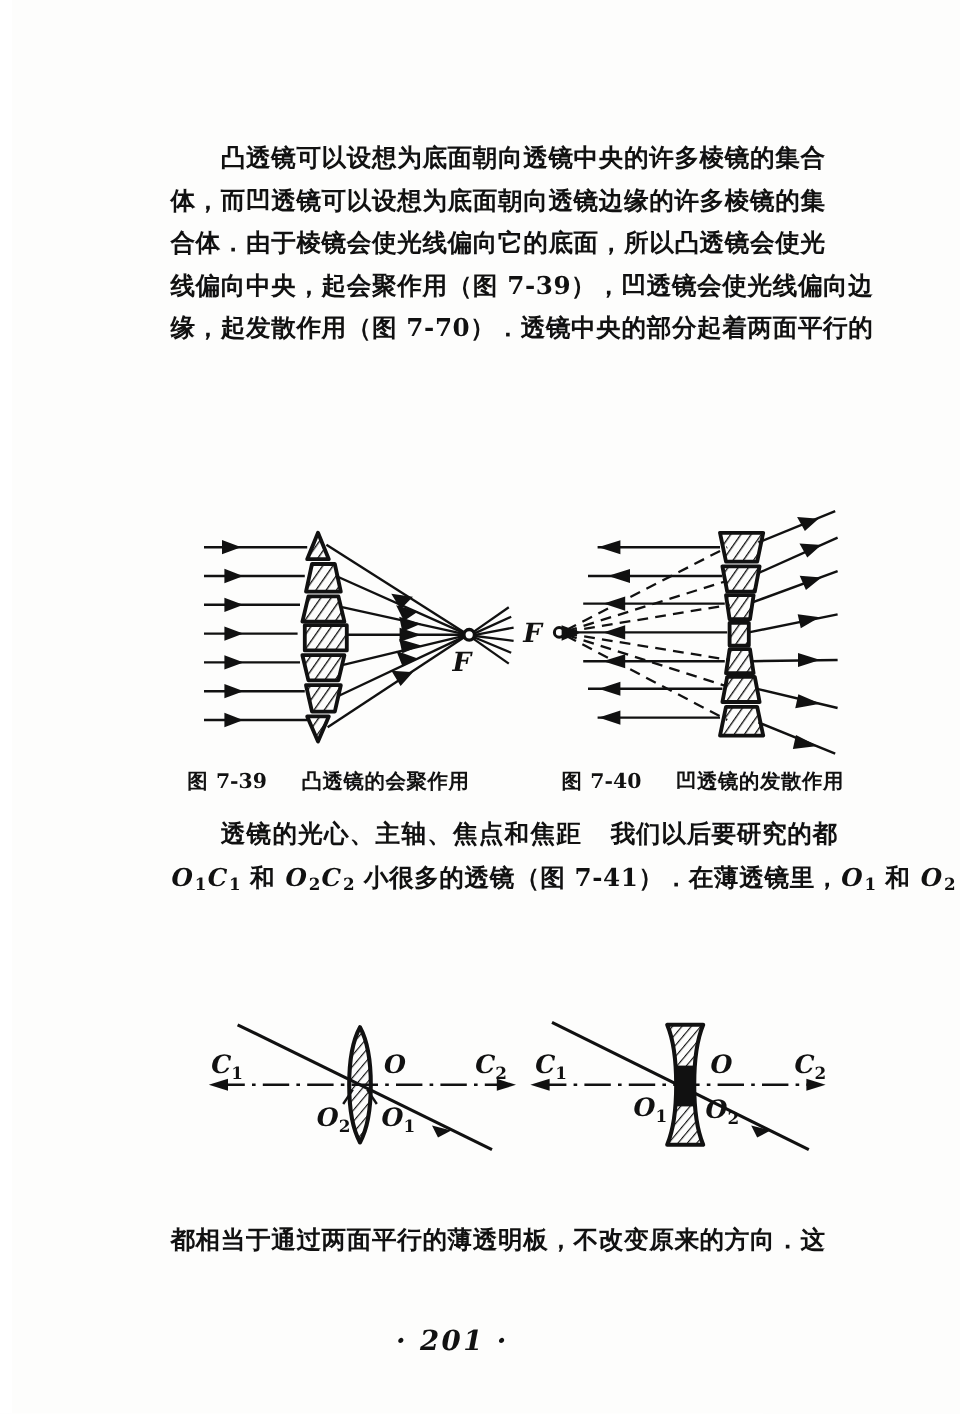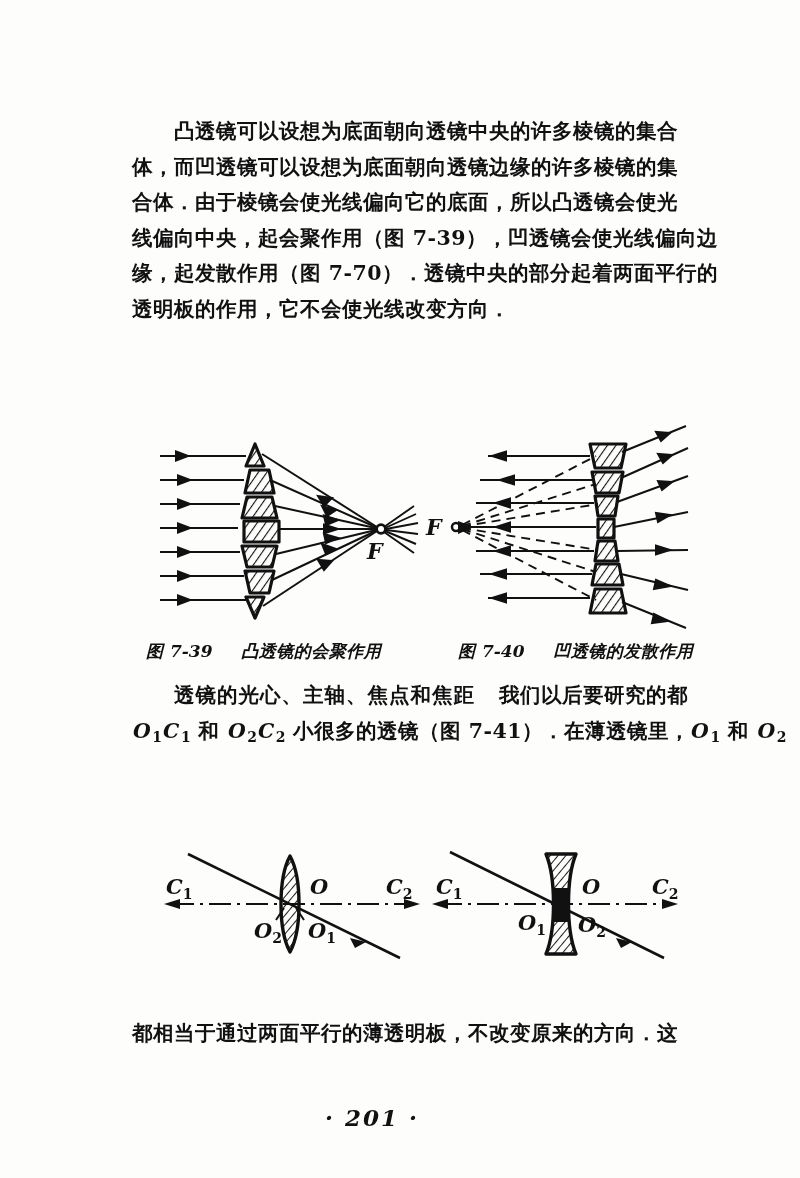--- a/index.html
+++ b/index.html
@@ -7,20 +7,21 @@
     width:800px;height:1178px;
     background:#ffffff;
     font-family:"DejaVu Sans","Liberation Sans",sans-serif;
     color:#111;
     position:relative;
     overflow:hidden;
   }
   .page{
     position:absolute;inset:0;
     background:#fdfdfc;
+    margin-left:10px;
   }
   
   .para{
     position:absolute;
     left:132px;
     width:556px;
     font-family:"DejaVu Serif","Liberation Serif",serif;
     font-size:20.5px;
     font-weight:700;
     line-height:35.5px;
@@ -45,21 +46,20 @@
 
   
   .caption{
     position:absolute;
     font-family:"DejaVu Serif","Liberation Serif",serif;
     font-size:17px;
     font-weight:700;
     letter-spacing:0.5px;
     white-space:nowrap;
     color:#111;
-    font-style:italic;
   }
   .cap-num{letter-spacing:0;}
   .cap-gap{display:inline-block;width:16px;}
 
   
   .figure{position:absolute;}
   svg{display:block;overflow:visible;}
   .lbl{
     font-family:"DejaVu Serif","Liberation Serif",serif;
     font-style:italic;
@@ -91,21 +91,20 @@
 <body>
 
 <div class="page">
 
   <div class="para" style="top:114px;">
     <div class="line"><span class="indent"></span><span>凸透镜可以设想为底面朝向透镜中央的许多棱镜的集合</span></div>
     <div class="line"><span>体，而凹透镜可以设想为底面朝向透镜边缘的许多棱镜的集</span></div>
     <div class="line"><span>合体．由于棱镜会使光线偏向它的底面，所以凸透镜会使光</span></div>
     <div class="line"><span>线偏向中央，起会聚作用（图 7-39），凹透镜会使光线偏向边</span></div>
     <div class="line"><span>缘，起发散作用（图 7-70）．透镜中央的部分起着两面平行的</span></div>
-    <div class="line"><span>透明板的作用，它不会使光线改变方向．</span></div>
   </div>
 
   <div class="figure" style="left:152px;top:428px;">
     <svg width="270" height="200" viewBox="0 0 270 200">
       <defs>
         <pattern id="h39" width="7" height="7" patternUnits="userSpaceOnUse" patternTransform="rotate(35)">
           <line x1="0" y1="0" x2="0" y2="7" stroke="#111" stroke-width="2.2"></line>
         </pattern>
       </defs>
 

